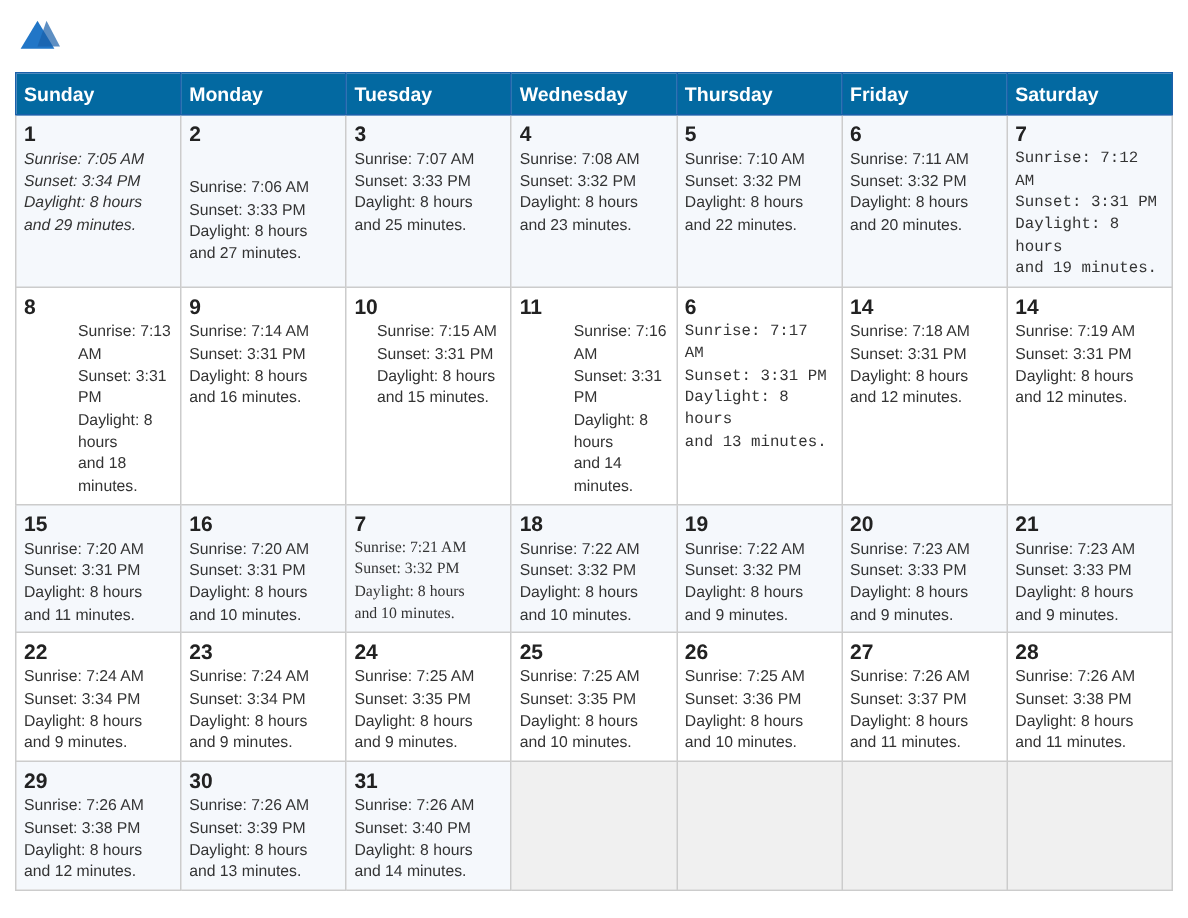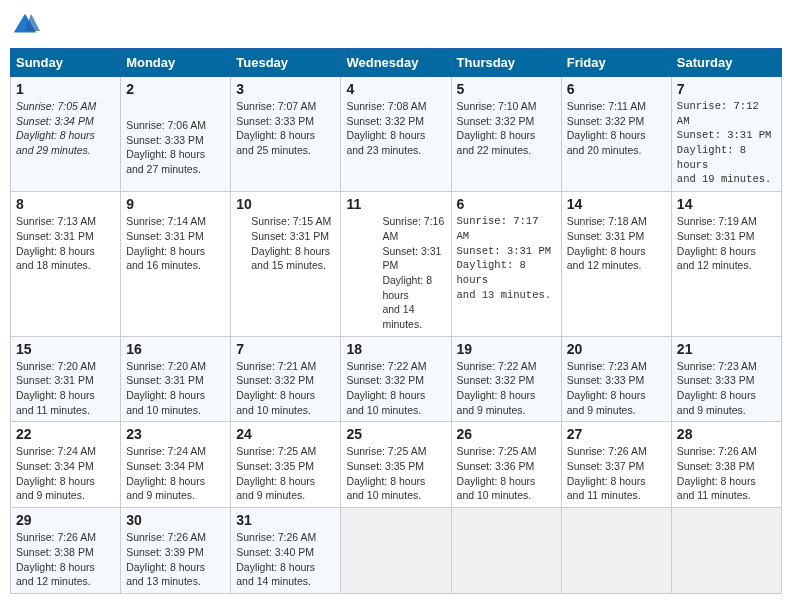--- a/index.html
+++ b/index.html
@@ -166,21 +166,21 @@
           <span class="day-num">7</span>
           <div class="day-info" style="white-space: pre-line; font-family: Liberation Mono, monospace;">Sunrise: 7:12 AM
 Sunset: 3:31 PM
 Daylight: 8 hours
 and 19 minutes.</div>
         </td>
       </tr>
       <tr>
         <td>
           <span class="day-num">8</span>
-          <div class="day-info" style="white-space: pre-line;">Sunrise: 7:13 AM
+          <div class="day-info" style="white-space: pre-line; margin-left: 36px;">Sunrise: 7:13 AM
 Sunset: 3:31 PM
 Daylight: 8 hours
 and 18 minutes.</div>
         </td>
         <td>
           <span class="day-num">9</span>
           <div class="day-info" style="white-space: pre-line;">Sunrise: 7:14 AM
 Sunset: 3:31 PM
 Daylight: 8 hours
 and 16 minutes.</div>
@@ -231,21 +231,21 @@
         </td>
         <td>
           <span class="day-num">16</span>
           <div class="day-info" style="white-space: pre-line;">Sunrise: 7:20 AM
 Sunset: 3:31 PM
 Daylight: 8 hours
 and 10 minutes.</div>
         </td>
         <td>
           <span class="day-num">7</span>
-          <div class="day-info" style="white-space: pre-line;">Sunrise: 7:21 AM
+          <div class="day-info" style="white-space: pre-line; font-family: Liberation Serif, serif;">Sunrise: 7:21 AM
 Sunset: 3:32 PM
 Daylight: 8 hours
 and 10 minutes.</div>
         </td>
         <td>
           <span class="day-num">18</span>
           <div class="day-info" style="white-space: pre-line;">Sunrise: 7:22 AM
 Sunset: 3:32 PM
 Daylight: 8 hours
 and 10 minutes.</div>

